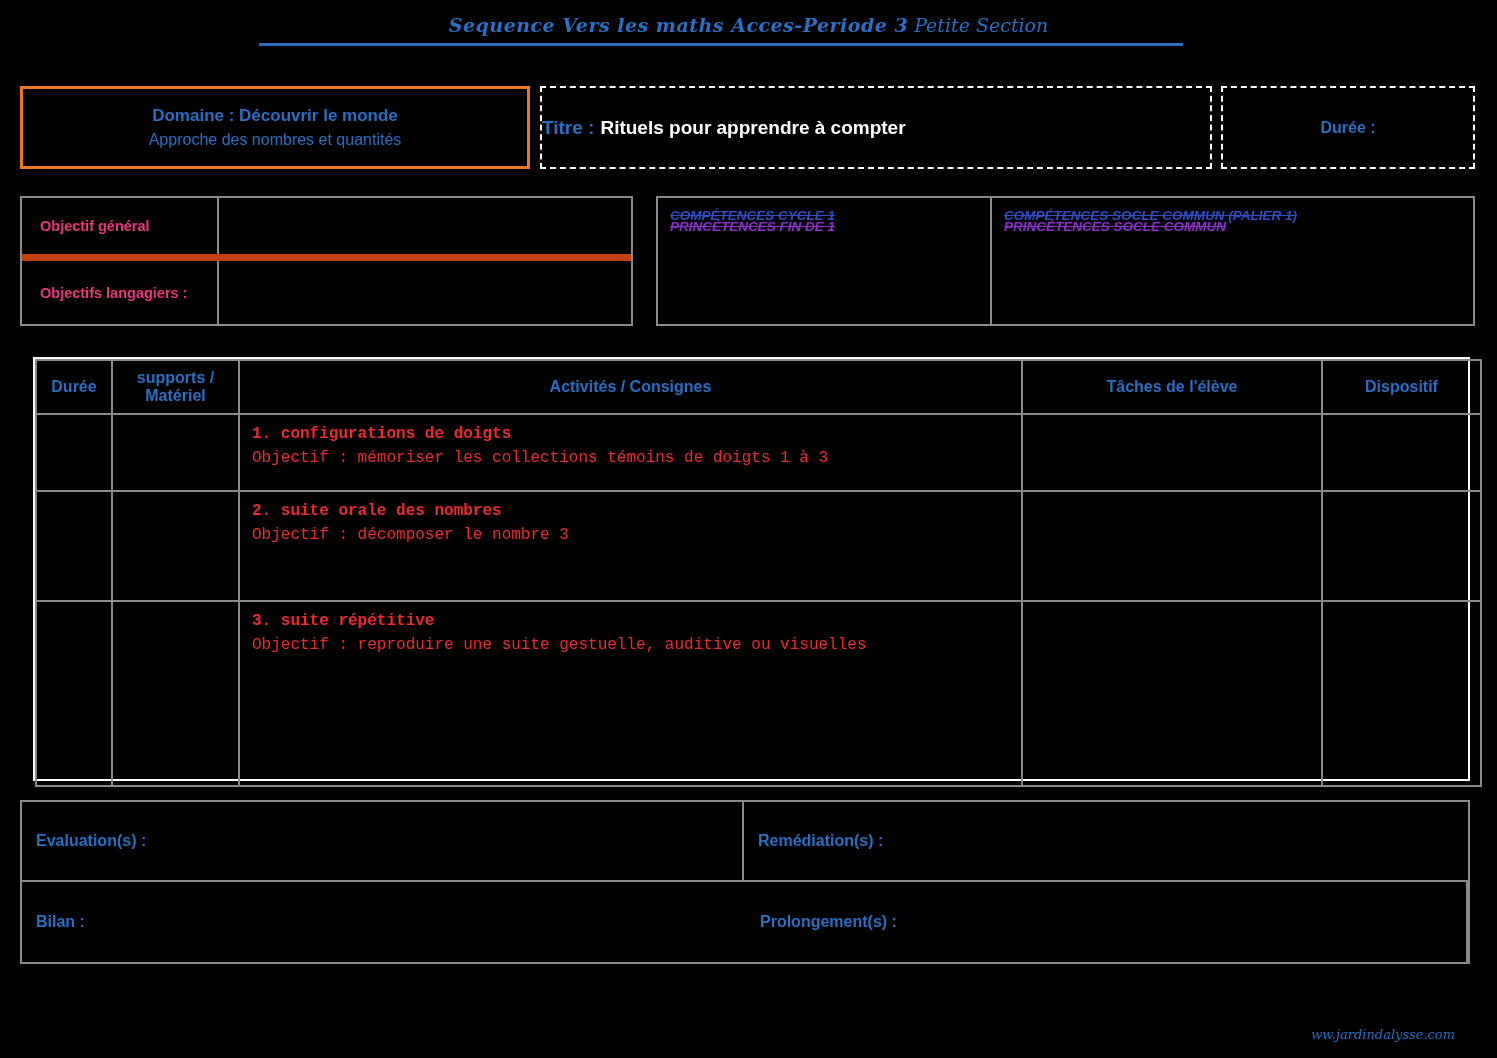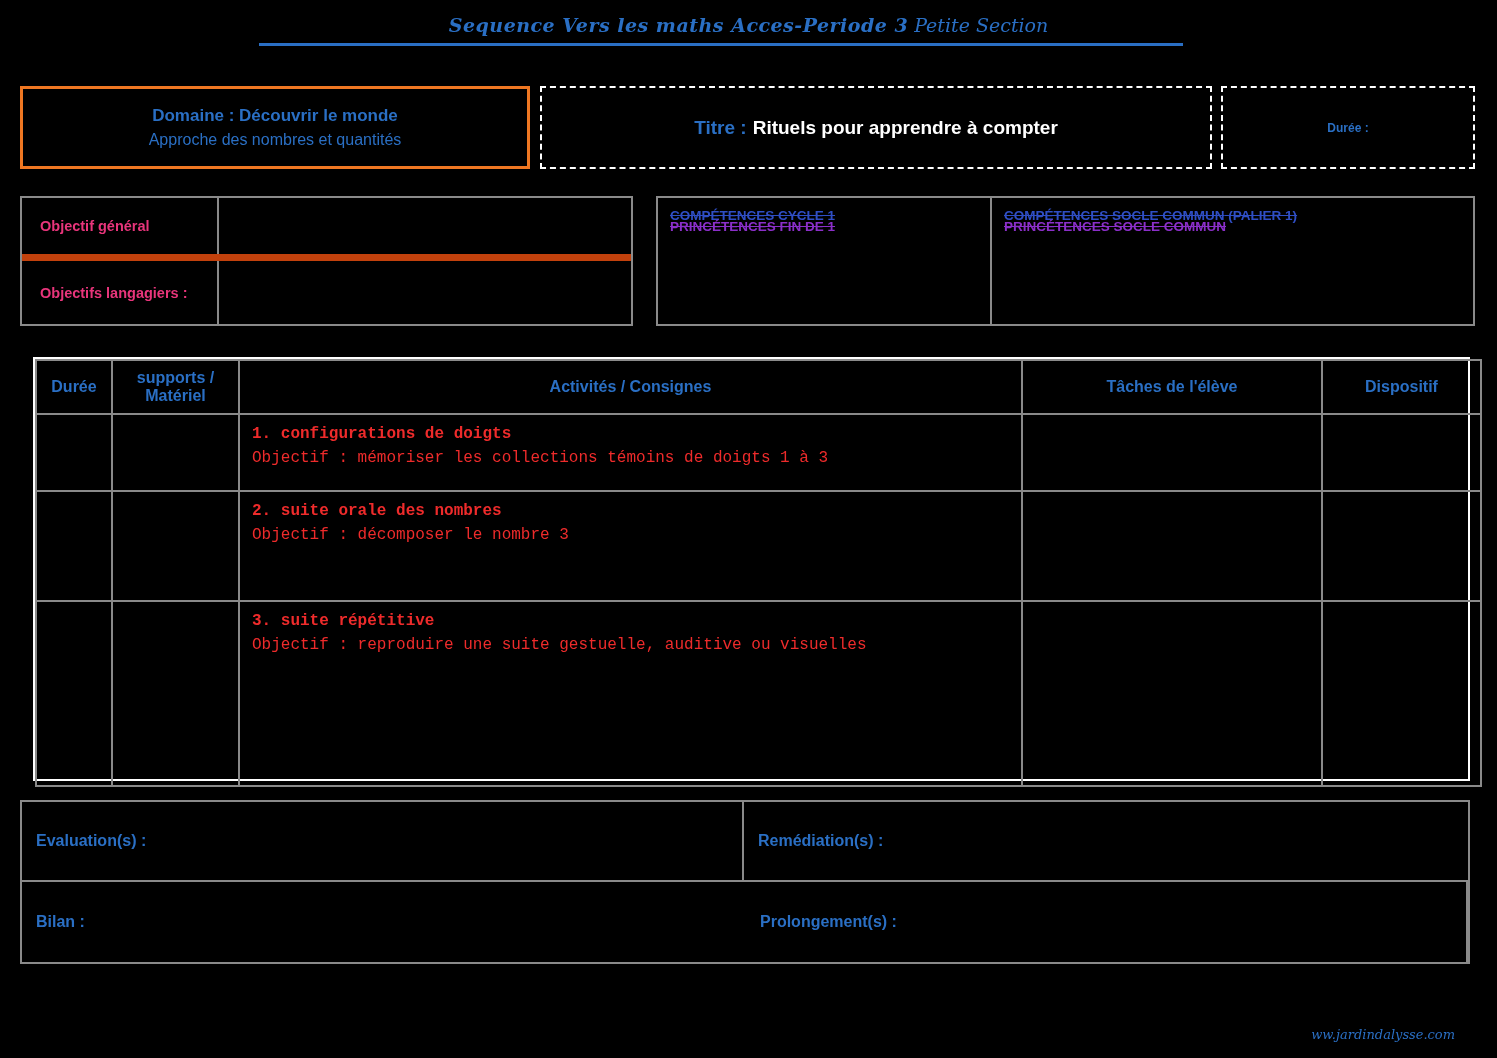--- a/index.html
+++ b/index.html
@@ -79,21 +79,21 @@
   }
 
   .title-box {
     position: absolute;
     left: 540px; top: 86px;
     width: 672px; height: 83px;
     border: 2px dashed #ffffff;
     box-sizing: border-box;
     display: flex;
     align-items: center;
-    justify-content: center;
+    justify-content: flex-start;
   }
   .title-label {
     font-size: 19px;
     font-weight: bold;
     color: #2a6fc4;
   }
   .title-value {
     font-size: 19px;
     font-weight: bold;
     color: #ffffff;
@@ -104,21 +104,21 @@
     position: absolute;
     left: 1221px; top: 86px;
     width: 254px; height: 83px;
     border: 2px dashed #ffffff;
     box-sizing: border-box;
     display: flex;
     align-items: center;
     justify-content: center;
   }
   .duree-label {
-    font-size: 12px;
+    font-size: 16px;
     font-weight: bold;
     color: #2a6fc4;
   }
 
   
   .obj-block {
     position: absolute;
     left: 20px; top: 196px;
     width: 613px; height: 130px;
     border: 2px solid #8a8a8a;
@@ -153,20 +153,21 @@
     left: 656px; top: 196px;
     width: 819px; height: 130px;
     border: 2px solid #8a8a8a;
     box-sizing: border-box;
     display: flex;
   }
   .comp-col {
     box-sizing: border-box;
     padding: 10px 12px 13px 12px;
     position: relative;
+    font-style: italic;
   }
   .comp-col.first {
     width: 334px;
     border-right: 2px solid #8a8a8a;
   }
   .comp-col.second {
     flex: 1;
   }
   .comp-stack {
     position: relative;

